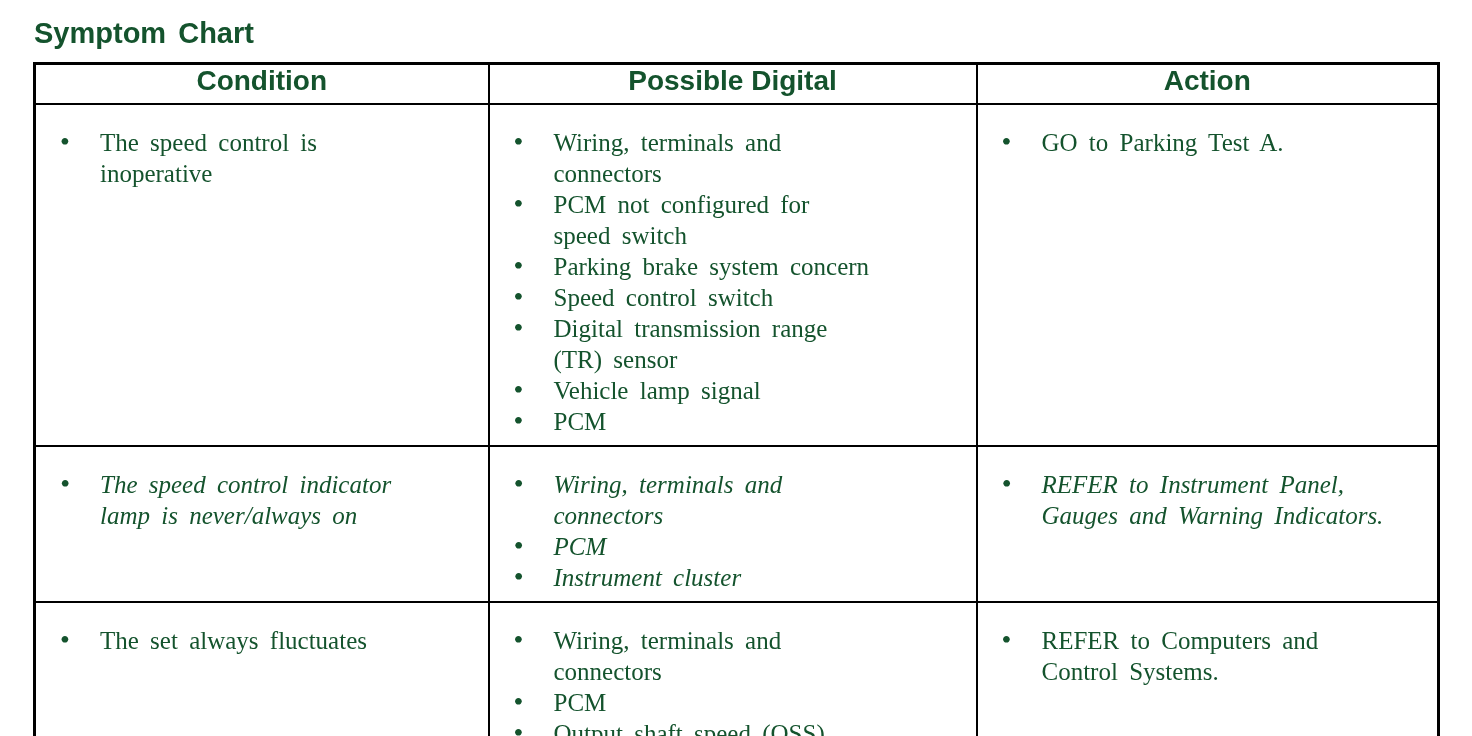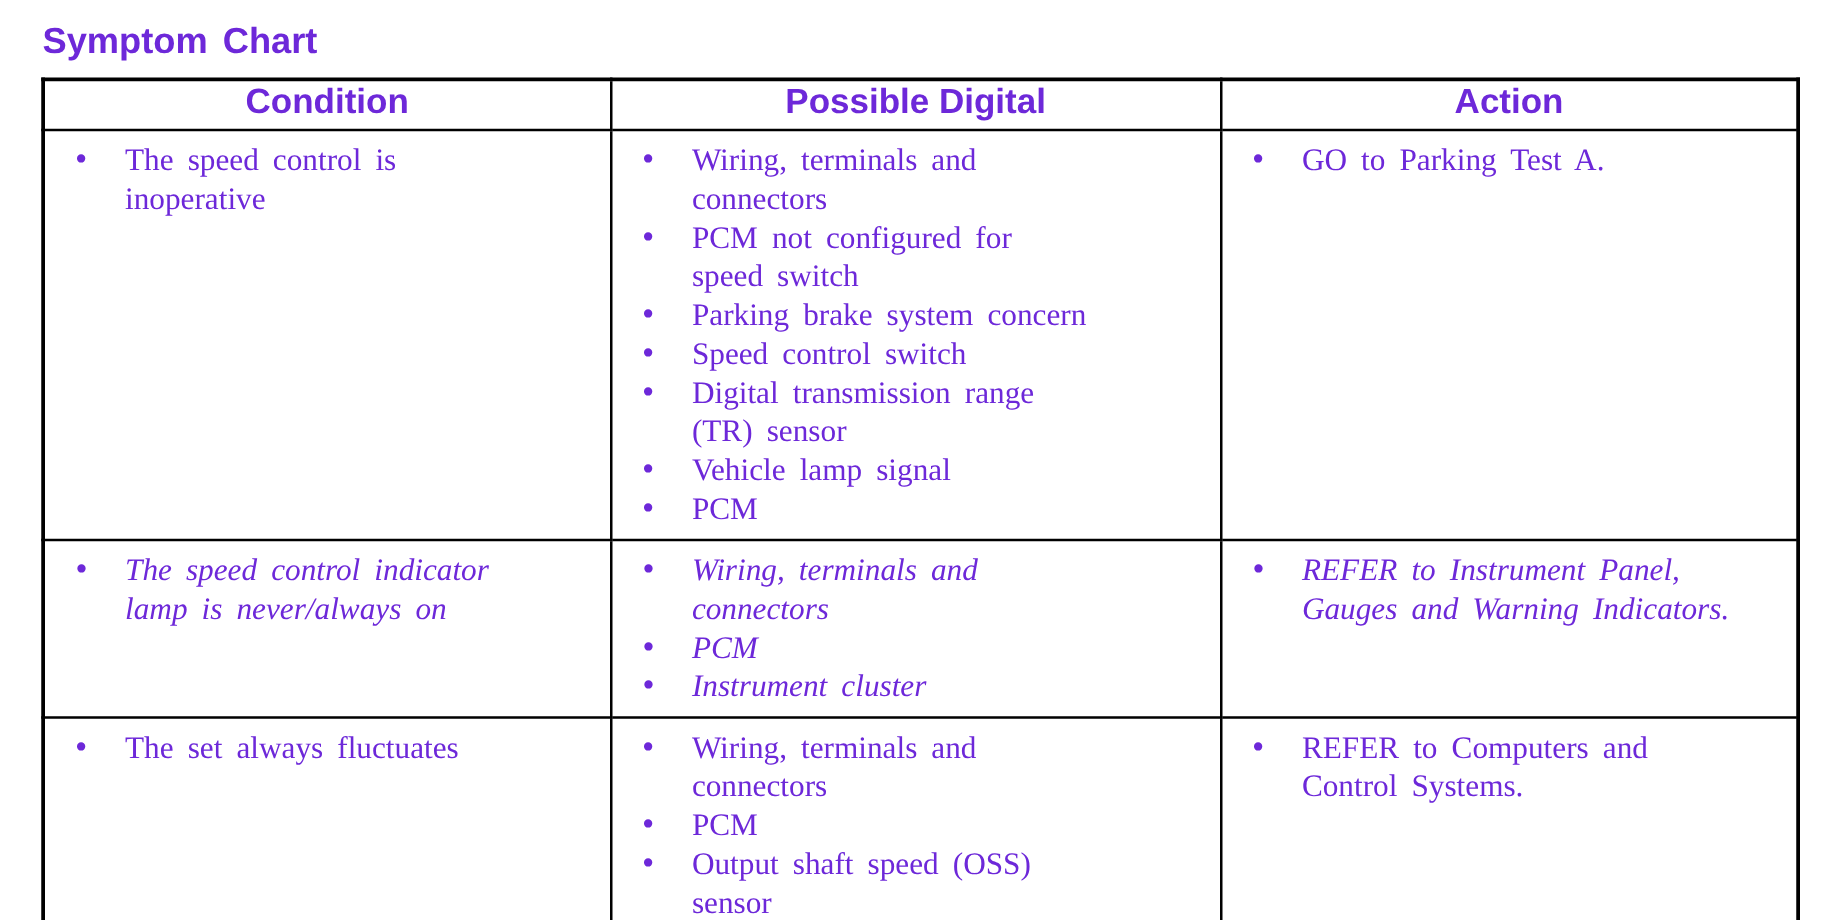--- a/index.html
+++ b/index.html
@@ -8,21 +8,21 @@
     background: #ffffff;
     width: 1472px;
     height: 736px;
     overflow: hidden;
   }
   .page {
     box-sizing: border-box;
     width: 1472px;
     height: 736px;
     padding: 18px 0 0 33px;
-    color: #6d28d9;
+    color: #14532d;
   }
   .doc-title {
     font-family: "Liberation Sans", sans-serif;
     font-weight: bold;
     font-size: 29px;
     line-height: 1.1;
     margin: 0 0 12px 1px;
     letter-spacing: 0px;
     word-spacing: 4px;
   }
@@ -51,21 +51,21 @@
     vertical-align: middle;
     padding: 2px 0 4px 0;
   }
   tbody tr:nth-child(1) { height: 318px; }
   tbody tr:nth-child(2) { height: 131px; font-style: italic; }
   tbody tr:nth-child(3) { height: 158px; }
 
   ul.bullet-list {
     list-style: none;
     margin: 0;
-    padding: 8px 10px 8px 22px;
+    padding: 22px 10px 8px 22px;
     font-family: "Liberation Serif", serif;
     font-size: 25px;
     line-height: 31px;
     word-spacing: 5px;
   }
   ul.bullet-list li {
     position: relative;
     padding-left: 42px;
     white-space: pre-line;
   }

